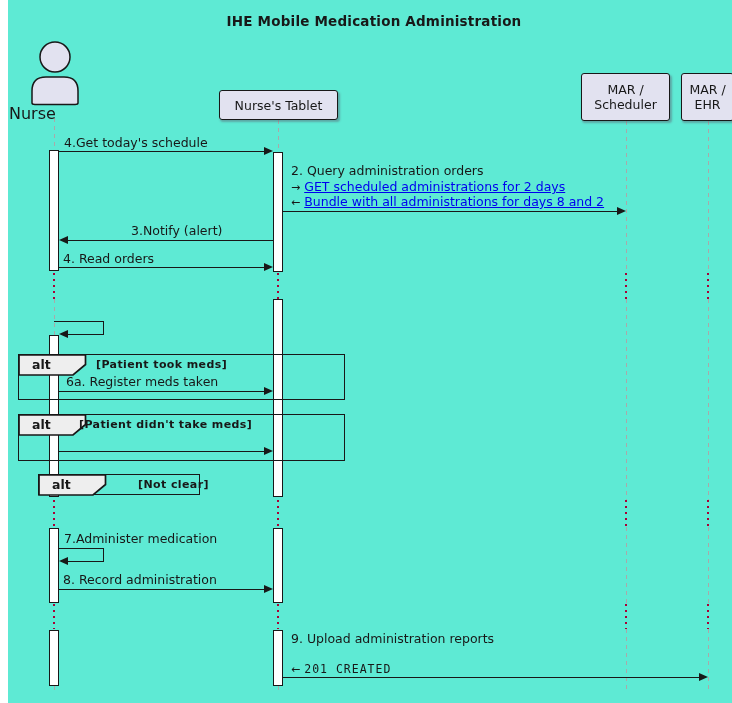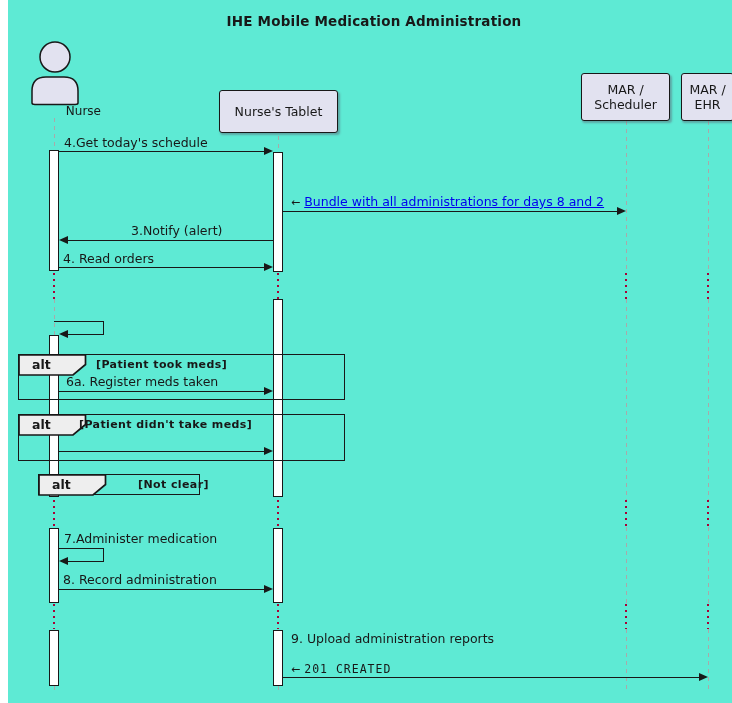--- a/index.html
+++ b/index.html
@@ -22,21 +22,21 @@
   .ah-l{position:absolute;width:0;height:0;border-top:4px solid transparent;
         border-bottom:4px solid transparent;border-right:9px solid #181818;}
   .lbl{position:absolute;font-size:12.5px;white-space:nowrap;line-height:14px;}
   .pfx{font-size:11px;margin-right:4px;}
   .link{color:#0000EE;text-decoration:underline;cursor:pointer;}
   .mono{font-family:"DejaVu Sans Mono",monospace;font-size:11.5px;letter-spacing:1px;text-align:center;}
   .frag{position:absolute;border:1.6px solid #181818;box-sizing:border-box;}
   .frag-header{position:absolute;}
   .frag-op{position:absolute;font-size:12.5px;font-weight:bold;}
   .frag-cond{position:absolute;font-size:11px;font-weight:bold;letter-spacing:0.4px;white-space:nowrap;}
-  .actor-label{position:absolute;font-size:12px;text-align:right;}
+  .actor-label{position:absolute;font-size:16px;text-align:left;}
 </style>
 </head>
 <body>
 
 <div class="canvas">
 
   <div class="title">IHE Mobile Medication Administration</div>
 
   <div class="lifeline" style="left:46px;top:118px;height:32px"></div>
   <div class="lifeline" style="left:46px;top:299px;height:36px"></div>
@@ -76,36 +76,40 @@
   <div class="bar" style="left:265px;top:299px;height:198px"></div>
   <div class="bar" style="left:265px;top:528px;height:75px"></div>
   <div class="bar" style="left:265px;top:630px;height:56px"></div>
 
   <svg style="position:absolute;left:19px;top:41px" width="56" height="65" viewBox="0 0 56 65">
     <circle cx="28" cy="16" r="15" fill="#E2E2F0" stroke="#181818" stroke-width="1.5"></circle>
     <path d="M5 62 L5 50 Q5 36 19 36 L37 36 Q51 36 51 50 L51 62 Q51 63.5 48 63.5 L8 63.5 Q5 63.5 5 62 Z" fill="#E2E2F0" stroke="#181818" stroke-width="1.5"></path>
   </svg>
   <div class="actor-label" style="left:1px;top:104px;width:92px">Nurse</div>
 
-  <div class="participant" style="left:211px;top:90px;width:119px;height:43px">
+  <div class="participant" style="left:211px;top:90px;width:119px;height:30px">
     <span>Nurse's Tablet</span>
   </div>
   <div class="participant" style="left:573px;top:73px;width:89px;height:48px">
     <span>MAR /</span>
     <span>Scheduler</span>
   </div>
   <div class="participant" style="left:673px;top:73px;width:53px;height:48px">
     <span>MAR /</span>
     <span>EHR</span>
   </div>
 
   <div class="lbl" style="left:56px;top:136px">4.Get today's schedule</div>
   <div class="hl" style="left:51px;top:151px;width:205px"></div>
   <div class="ah-r" style="left:256px;top:147px"></div>
 
+  <div class="lbl" style="left:283px;top:164px">2. Query administration orders</div>
+  <div class="lbl" style="left:283px;top:180px">
+    <span class="pfx">→</span><span class="link">GET scheduled administrations for 2 days</span>
+  </div>
   <div class="lbl" style="left:283px;top:195px">
     <span class="pfx">←</span><span class="link">Bundle with all administrations for days 8 and 2</span>
   </div>
   <div class="hl" style="left:275px;top:211px;width:334px"></div>
   <div class="ah-r" style="left:609px;top:207px"></div>
 
   <div class="lbl" style="left:123px;top:224px">3.Notify (alert)</div>
   <div class="hl" style="left:60px;top:240px;width:205px"></div>
   <div class="ah-l" style="left:51px;top:236px"></div>
 

